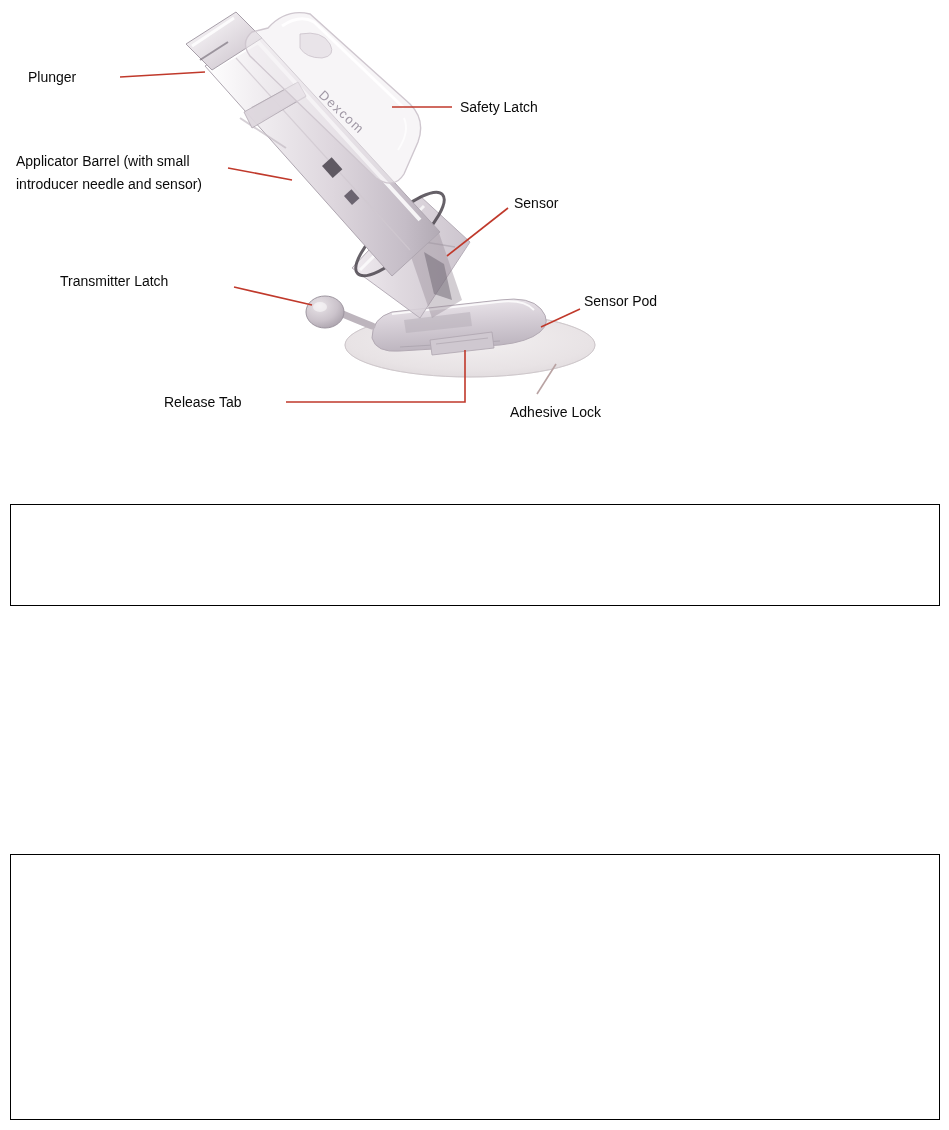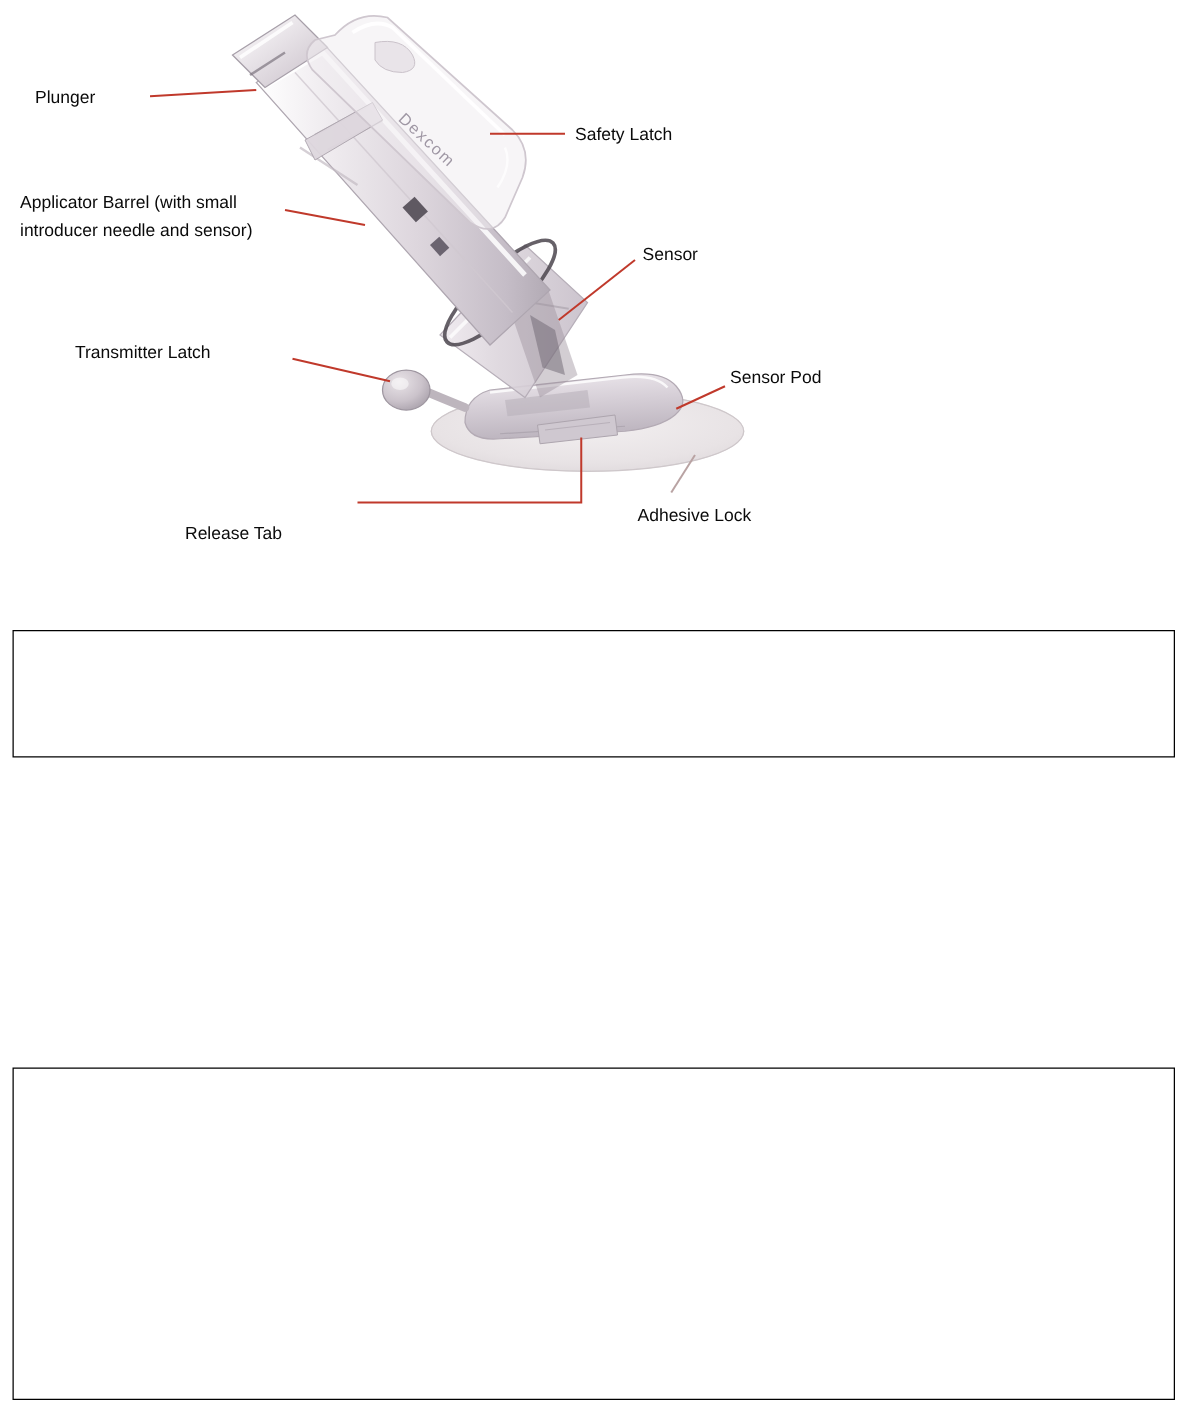--- a/index.html
+++ b/index.html
@@ -205,21 +205,21 @@
     <div class="callout-label multi" style="left:16px; top:150px;">Applicator Barrel
 (with small introducer
 needle and sensor)</div>
 
     <div class="callout-label" style="left:514px; top:192px;">Sensor</div>
 
     <div class="callout-label" style="left:60px; top:270px;">Transmitter Latch</div>
 
     <div class="callout-label" style="left:584px; top:290px;text-align:center;">Sensor Pod</div>
 
-    <div class="callout-label" style="left:148px; top:391px;margin-top:24px;">Release Tab</div>
+    <div class="callout-label" style="left:164px; top:391px;">Release Tab</div>
 
     <div class="callout-label" style="left:510px; top:401px;">Adhesive Lock</div>
   </div>
 
   <div class="box" id="box-1"></div>
   <div class="box" id="box-2"></div>
 
 </div>
 
 </body></html>

